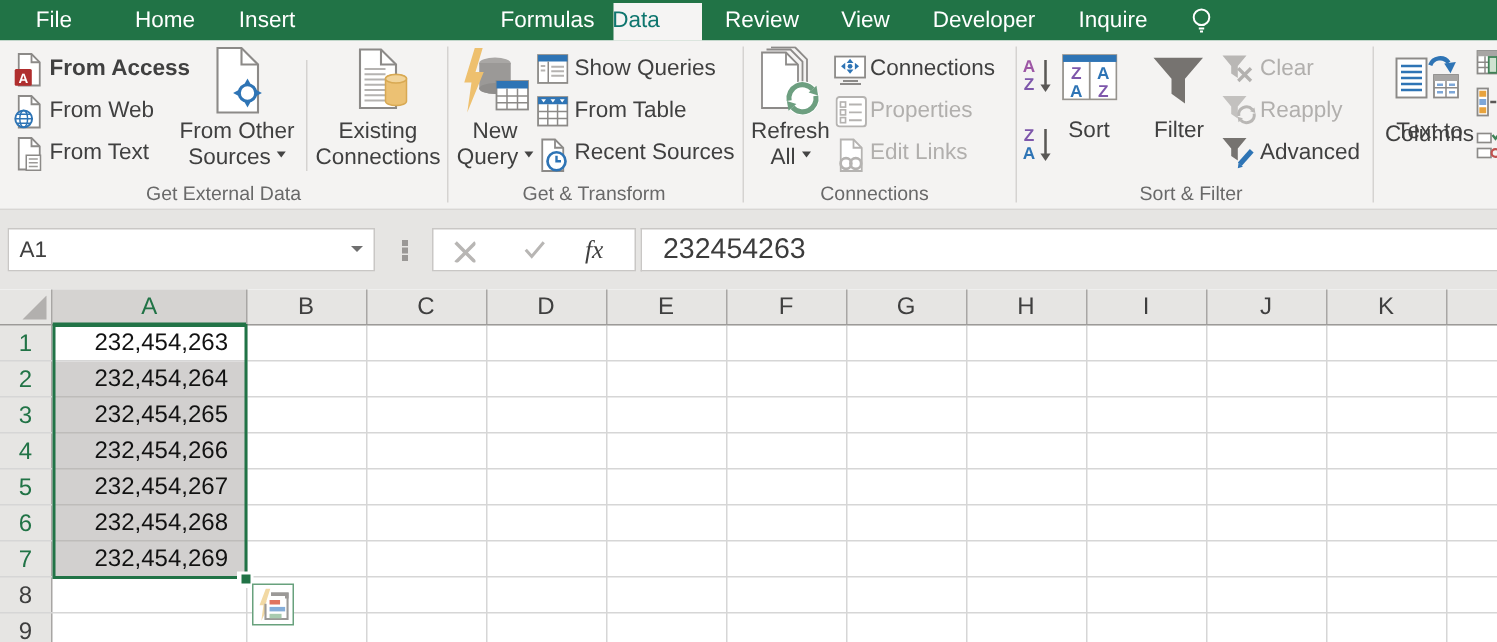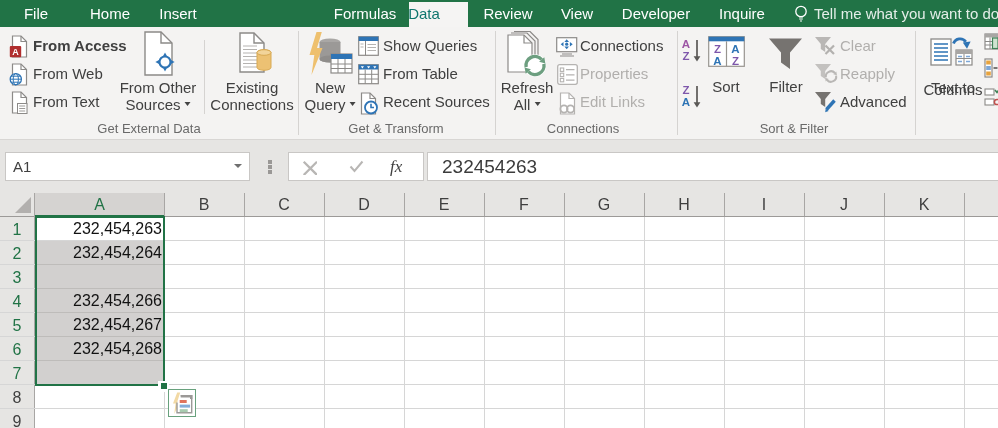--- a/index.html
+++ b/index.html
@@ -7,42 +7,41 @@
 .ab{position:absolute;}
 .tab{position:absolute;top:0;height:27px;line-height:28px;color:#fff;font-size:15px;transform:translateX(-50%);white-space:nowrap;}
 .sbt{position:absolute;font-size:15px;color:#404040;white-space:nowrap;line-height:22px;}
 .gry{color:#b1afad;}
 .bigt{position:absolute;font-size:15px;color:#404040;text-align:center;white-space:nowrap;transform:translateX(-50%);line-height:15px;}
 .glbl{position:absolute;top:121px;font-size:13px;color:#696969;transform:translateX(-50%);white-space:nowrap;}
 .sep{position:absolute;width:1px;background:#d5d3d1;}
 .car{display:inline-block;width:0;height:0;border:3.5px solid transparent;border-top:4px solid #444;margin-left:4px;vertical-align:1px;}
 .colh{position:absolute;top:193px;width:80px;height:23px;text-align:center;font-size:16px;color:#3f3f3f;line-height:24px;}
 .rowh{position:absolute;left:0;width:34px;height:24px;text-align:center;font-size:16px;color:#3f3f3f;line-height:25px;}
-.cell{position:absolute;width:127px;height:23px;text-align:right;font-size:16px;color:#121212;line-height:24px;padding-right:1px;}
+.cell{position:absolute;width:127px;height:23px;text-align:right;font-size:16px;color:#121212;line-height:24px;padding-right:11px;}
 .vln{position:absolute;width:1px;background:#d6d6d6;}
 .hln{position:absolute;height:1px;background:#d6d6d6;}
 </style></head><body>
 <div id="app">
 
 <div class="ab" style="left:0;top:0;width:998px;height:27px;background:#217346;"></div>
 <div class="ab" style="left:409px;top:2px;width:59px;height:25px;background:#f5f4f3;"></div>
 <div class="tab" style="left:36px;">File</div>
 <div class="tab" style="left:110px;">Home</div>
 <div class="tab" style="left:178px;">Insert</div>
 <div class="tab" style="left:365px;">Formulas</div>
 <div class="tab" style="left:508px;">Review</div>
 <div class="tab" style="left:577px;">View</div>
 <div class="tab" style="left:656px;">Developer</div>
 <div class="tab" style="left:742px;">Inquire</div>
 <div class="tab" style="left:424px;color:#0f766e;">Data</div>
 <svg class="ab" style="left:792px;top:4px;" width="18" height="20" viewBox="0 0 18 20">
 <circle cx="9" cy="7.5" r="5.2" fill="none" stroke="#fff" stroke-width="1.3"></circle>
 <path d="M7,12.8 h4 M7.2,15 h3.6 M8,17 h2" stroke="#fff" stroke-width="1.2" fill="none"></path>
 </svg>
-<div class="ab" style="left:814px;top:0;height:27px;line-height:28px;font-size:15px;color:rgba(255,255,255,0.88);white-space:nowrap;">Tell me what you want to do</div>
 <div class="ab" style="left:0;top:27px;width:998px;height:112px;background:#f4f3f2;"></div>
 <div class="ab" style="left:0;top:139px;width:998px;height:1px;background:#d8d6d4;"></div>
 <div class="sep" style="left:204px;top:40px;height:74px;"></div>
 <div class="sep" style="left:298px;top:31px;height:104px;"></div>
 <div class="sep" style="left:495px;top:31px;height:104px;"></div>
 <div class="sep" style="left:677px;top:31px;height:104px;"></div>
 <div class="sep" style="left:915px;top:31px;height:104px;"></div>
 <div class="glbl" style="left:149px;">Get External Data</div>
 <div class="glbl" style="left:396px;">Get &amp; Transform</div>
 <div class="glbl" style="left:583px;">Connections</div>
@@ -327,23 +326,25 @@
 <div class="rowh" style="top:241px;color:#217346;">2</div>
 <div class="rowh" style="top:265px;color:#217346;">3</div>
 <div class="rowh" style="top:289px;color:#217346;">4</div>
 <div class="rowh" style="top:313px;color:#217346;">5</div>
 <div class="rowh" style="top:337px;color:#217346;">6</div>
 <div class="rowh" style="top:361px;color:#217346;">7</div>
 <div class="rowh" style="top:385px;color:#3f3f3f;">8</div>
 <div class="rowh" style="top:409px;">9</div>
 <div class="cell" style="left:36px;top:217px;">232,454,263</div>
 <div class="cell" style="left:36px;top:241px;">232,454,264</div>
+<div class="cell" style="left:36px;top:265px;">232,454,265</div>
 <div class="cell" style="left:36px;top:289px;">232,454,266</div>
 <div class="cell" style="left:36px;top:313px;">232,454,267</div>
 <div class="cell" style="left:36px;top:337px;">232,454,268</div>
+<div class="cell" style="left:36px;top:361px;">232,454,269</div>
 <div class="ab" style="left:35px;top:216px;width:130px;height:170px;border:2px solid #217346;"></div>
 <div class="ab" style="left:158px;top:381px;width:11px;height:11px;background:#fff;"></div>
 <div class="ab" style="left:161px;top:383px;width:6px;height:6px;background:#217346;"></div>
 <div class="ab" style="left:168px;top:389px;width:28px;height:28px;background:#fff;border:1px solid #68a17d;"></div>
 <svg class="ab" style="left:172px;top:392px;" width="22" height="23" viewBox="0 0 22 23">
 <polygon points="5.2,0.5 1,11.5 3.6,11.5 2.2,22 8.4,9 5.5,9 8.2,0.5" fill="#f2d9a4"></polygon>
 <path d="M5,10.5 V20.7 H19.7 V3.7 H8.7" fill="#fff" stroke="#9b9997" stroke-width="1.4" stroke-linejoin="miter"></path>
 <path d="M8.7,4.2 H19.2 V7" stroke="#9b9997" stroke-width="2.4" fill="none"></path>
 <rect x="7.7" y="8" width="7" height="3" fill="#e0745e"></rect>
 <rect x="7.7" y="12.6" width="10.4" height="3" fill="#85aeda"></rect>

